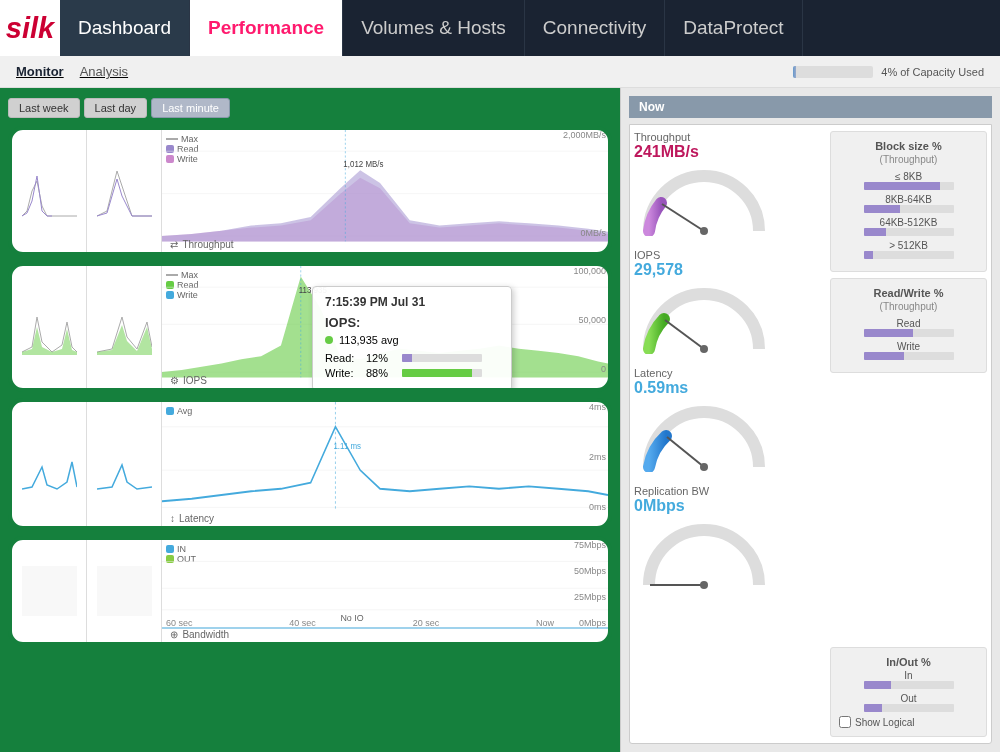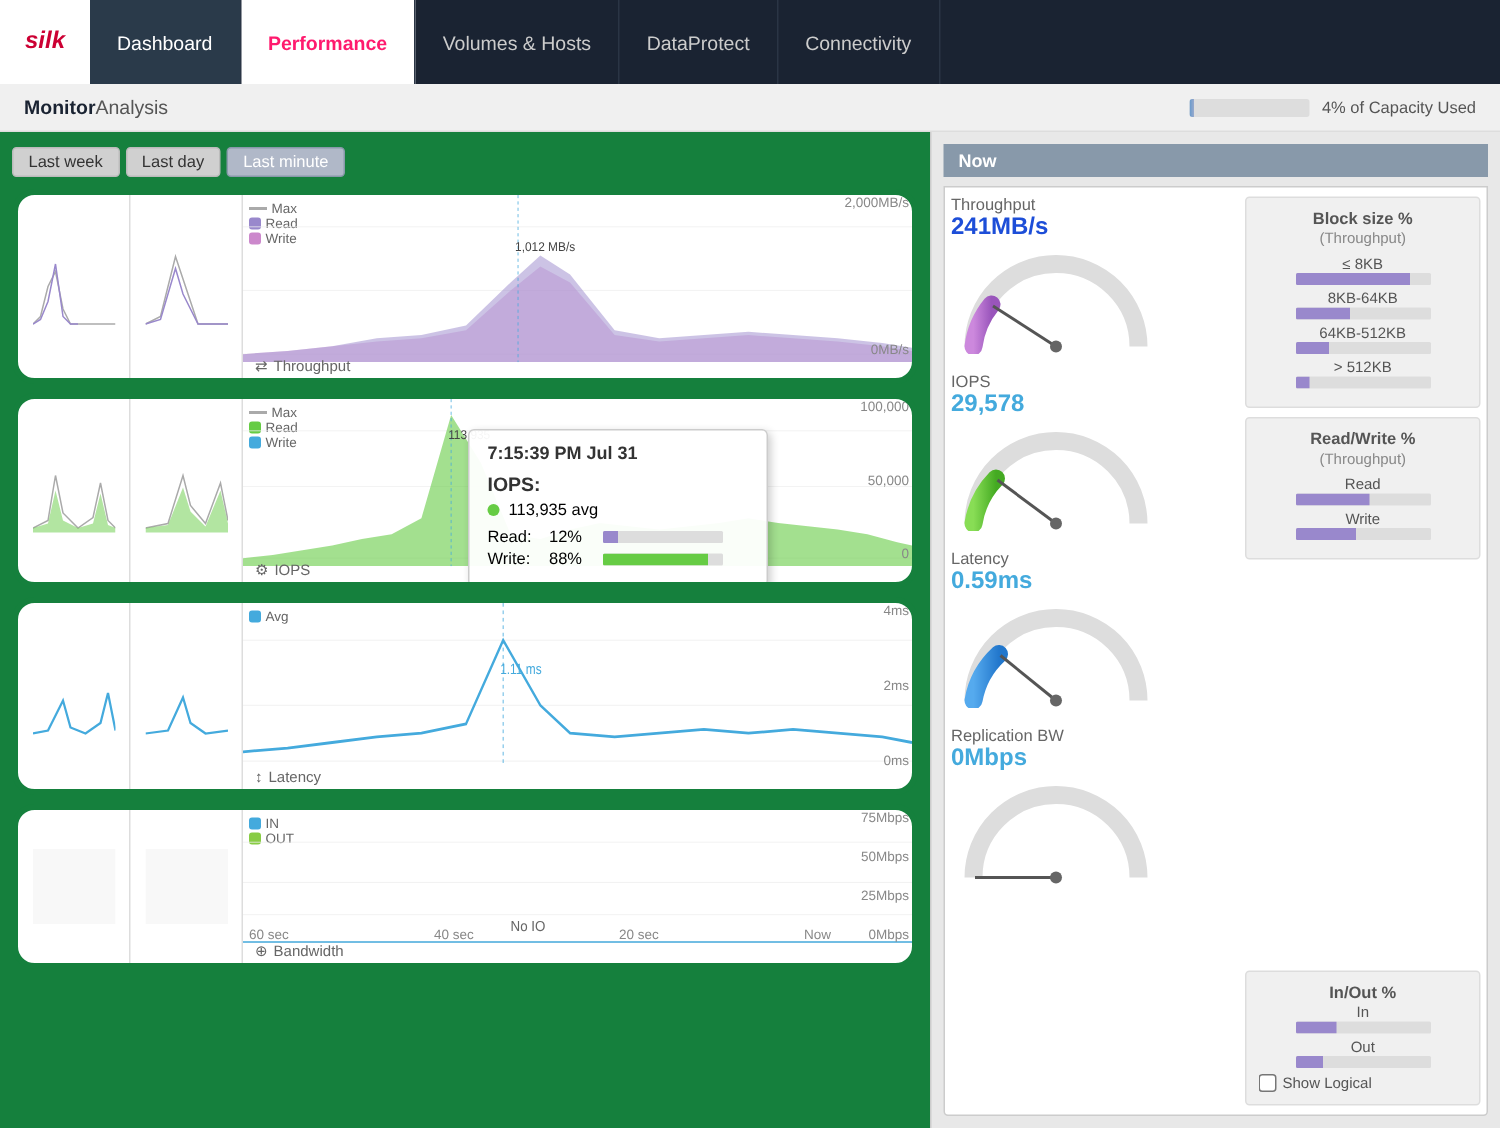--- a/index.html
+++ b/index.html
@@ -1,29 +1,29 @@
 <!DOCTYPE html>
 <html><head>
   <meta charset="utf-8">
   <style>
     * { box-sizing: border-box; margin: 0; padding: 0; }
     body { font-family: Arial, sans-serif; font-size: 12px; background: #e8e8e8; width: 1000px; height: 752px; overflow: hidden; }
 
     
     .top-nav { display: flex; align-items: stretch; background: #1a2332; height: 56px; }
     .logo-area { width: 60px; background: #fff; display: flex; align-items: center; justify-content: center; flex-shrink: 0; }
-    .logo-text { font-size: 16px; font-weight: bold; color: #cc0033; font-style: italic; }
+    .logo-text { font-size: 29px; font-weight: bold; color: #cc0033; font-style: italic; }
     .nav-tabs { display: flex; flex: 1; }
-    .nav-tab { display: flex; align-items: center; justify-content: center; padding: 0 18px; color: #ccc; font-size: 13px; cursor: pointer; border-right: 1px solid #2a3545; white-space: nowrap; }
+    .nav-tab { display: flex; align-items: center; justify-content: center; padding: 0 18px; color: #ccc; font-size: 19px; cursor: pointer; border-right: 1px solid #2a3545; white-space: nowrap; }
     .nav-tab.active { background: #fff; color: #ff1a6e; font-weight: bold; }
     .nav-tab.first { background: #2a3a4a; color: #fff; }
 
     
     .sub-nav { display: flex; align-items: center; background: #f0f0f0; height: 32px; padding: 0 16px; border-bottom: 1px solid #ddd; justify-content: space-between; }
-    .sub-nav-left { display: flex; gap: 0; }
+    .sub-nav-left { display: flex; gap: 16px; text-decoration: underline; }
     .sub-nav-item { font-size: 13px; color: #555; cursor: pointer; }
     .sub-nav-item.active { color: #1a2332; font-weight: bold; }
     .capacity-bar-area { display: flex; align-items: center; gap: 8px; font-size: 11px; color: #555; }
     .capacity-bar { width: 80px; height: 12px; background: #ddd; border-radius: 2px; overflow: hidden; }
     .capacity-fill { height: 100%; background: linear-gradient(to right, #6699cc, #99aacc); width: 4%; }
 
     
     .main-content { display: flex; height: calc(752px - 56px - 32px); }
 
     
@@ -74,22 +74,22 @@
 <body>
 
 <div class="top-nav">
   <div class="logo-area">
     <span class="logo-text">silk</span>
   </div>
   <div class="nav-tabs">
     <div class="nav-tab first">Dashboard</div>
     <div class="nav-tab active">Performance</div>
     <div class="nav-tab">Volumes &amp; Hosts</div>
+    <div class="nav-tab">Connectivity</div>
     <div class="nav-tab">DataProtect</div>
-    <div class="nav-tab">Connectivity</div>
   </div>
 </div>
 
 <div class="sub-nav">
   <div class="sub-nav-left">
     <span class="sub-nav-item active">Monitor</span>
     <span class="sub-nav-item">Analysis</span>
   </div>
   <div class="capacity-bar-area">
     <div class="capacity-bar">
@@ -335,21 +335,21 @@
 
   <div class="right-panel">
     <div class="now-panel-header">Now</div>
 
     <div style="display:flex;flex:1;gap:6px;background:#fff;border:1px solid #ccc;border-radius:0 0 3px 3px;">
 
       <div style="flex:1;padding:6px 4px;">
 
         <div style="margin-bottom:10px;">
           <div style="font-size:11px;color:#666;">Throughput</div>
-          <div style="font-size:16px;font-weight:bold;color:#1d4ed8;">241MB/s</div>
+          <div style="font-size:16px;font-weight:bold;color:#be185d;">241MB/s</div>
           <svg width="140" height="75" viewBox="0 0 140 75">
             <defs>
               <linearGradient id="purpleGrad" x1="0%" y1="0%" x2="100%" y2="0%">
                 <stop offset="0%" style="stop-color:#cc88dd;stop-opacity:1"></stop>
                 <stop offset="100%" style="stop-color:#9955bb;stop-opacity:1"></stop>
               </linearGradient>
             </defs>
 
             <path d="M 15 70 A 55 55 0 0 1 125 70" fill="none" stroke="#ddd" stroke-width="12"></path>
 

